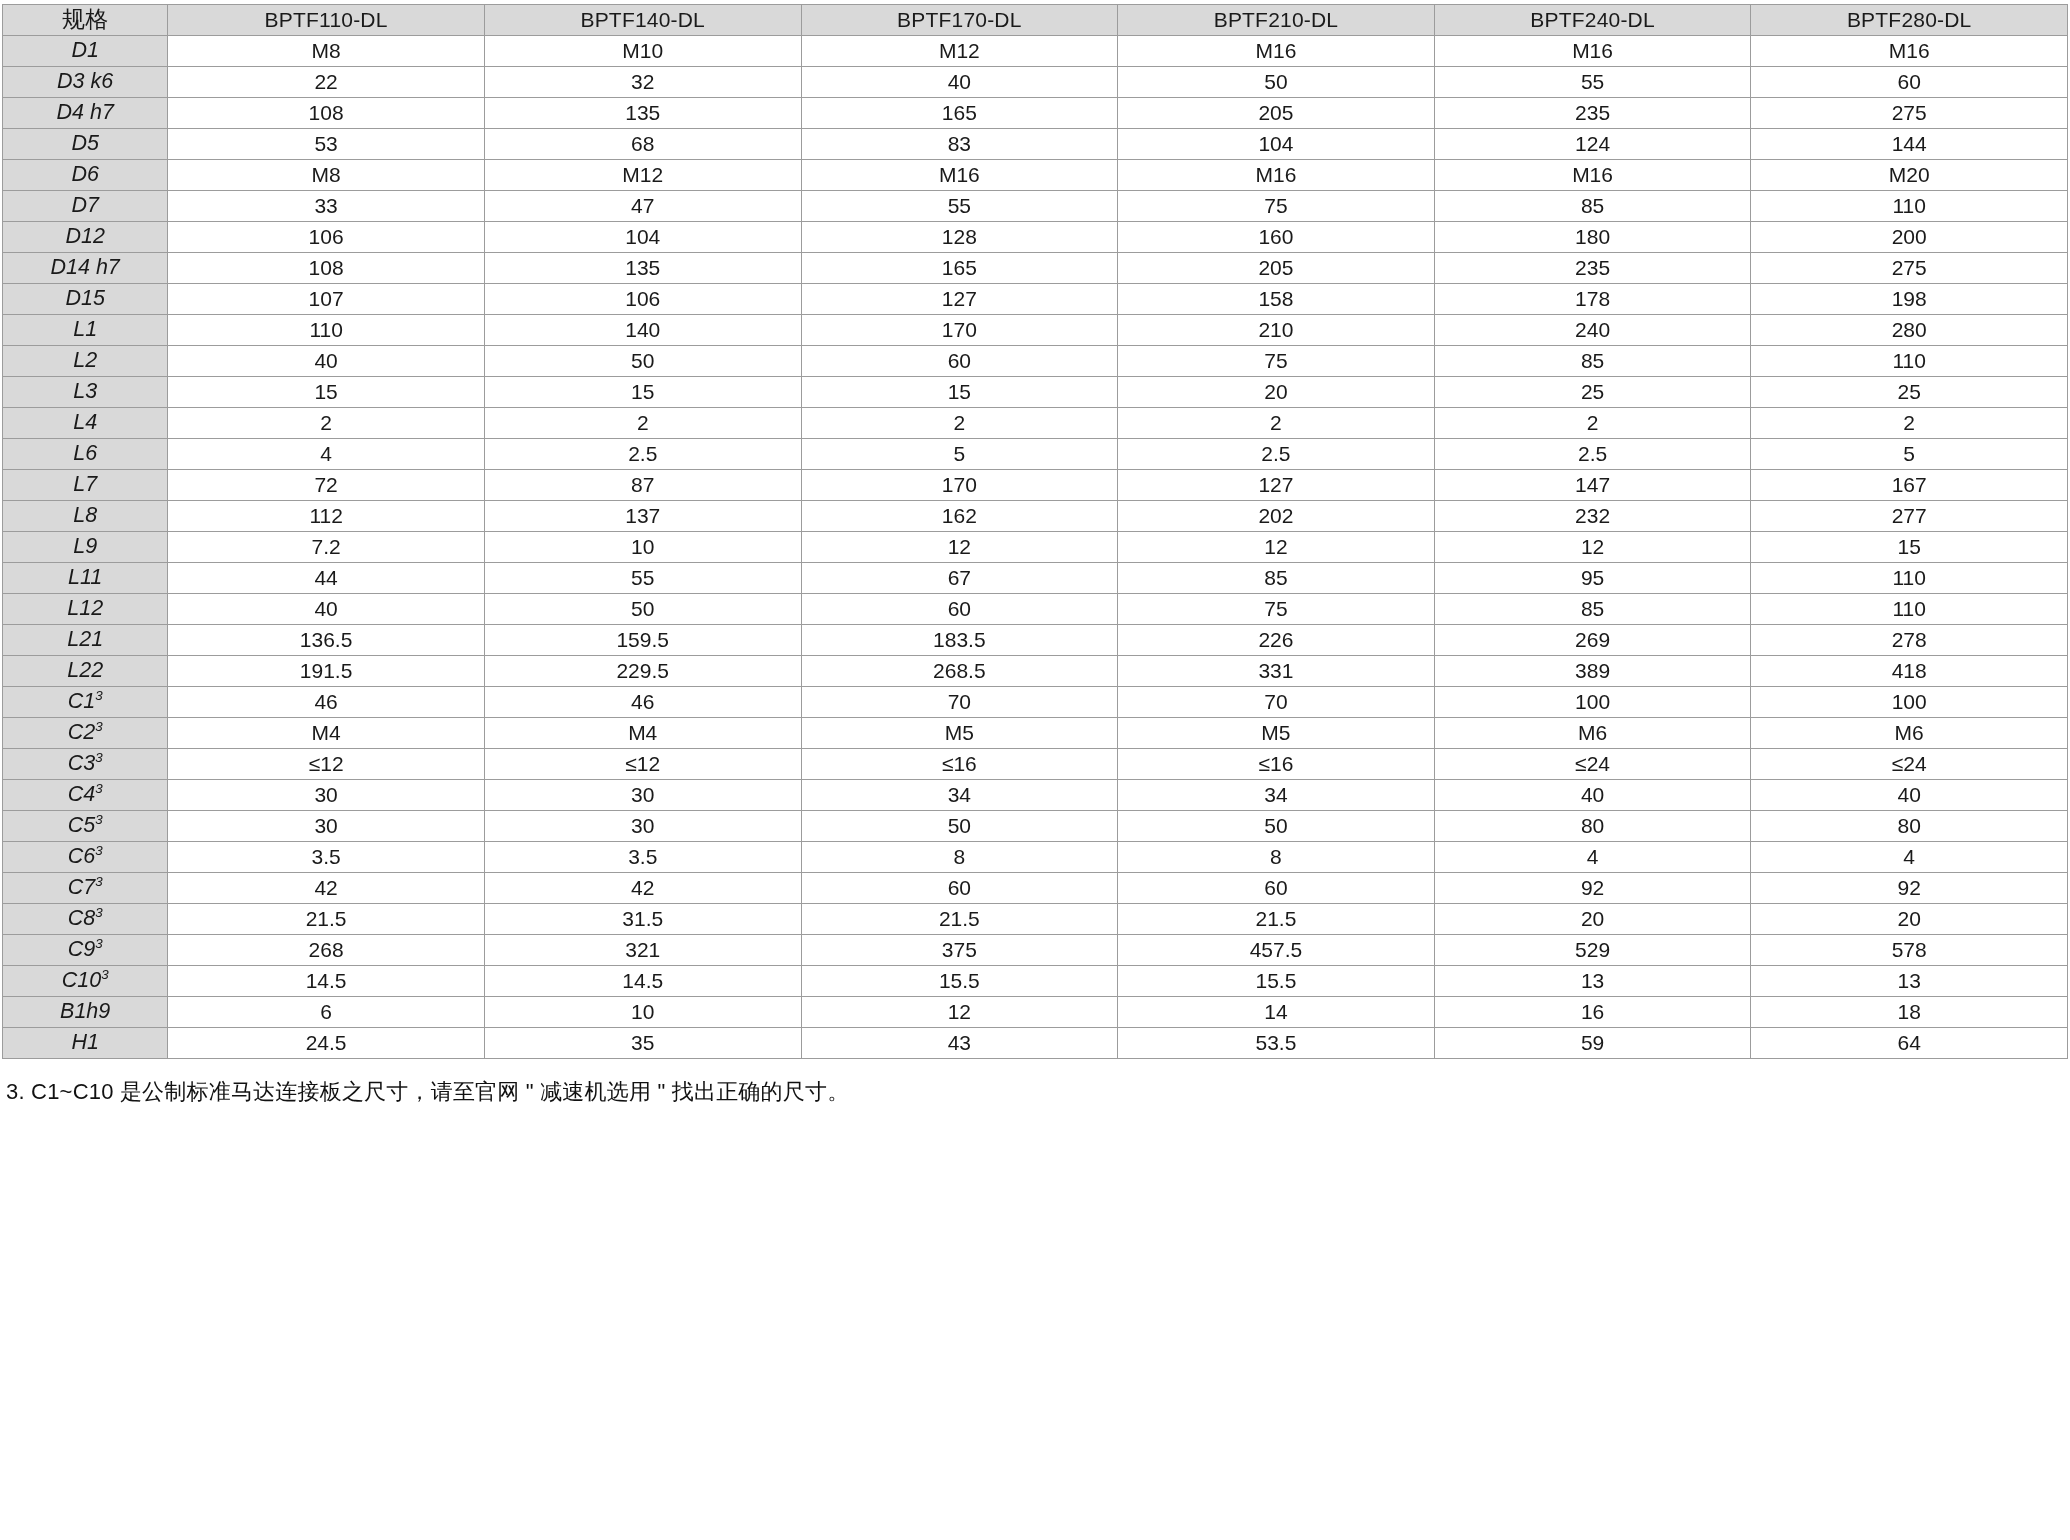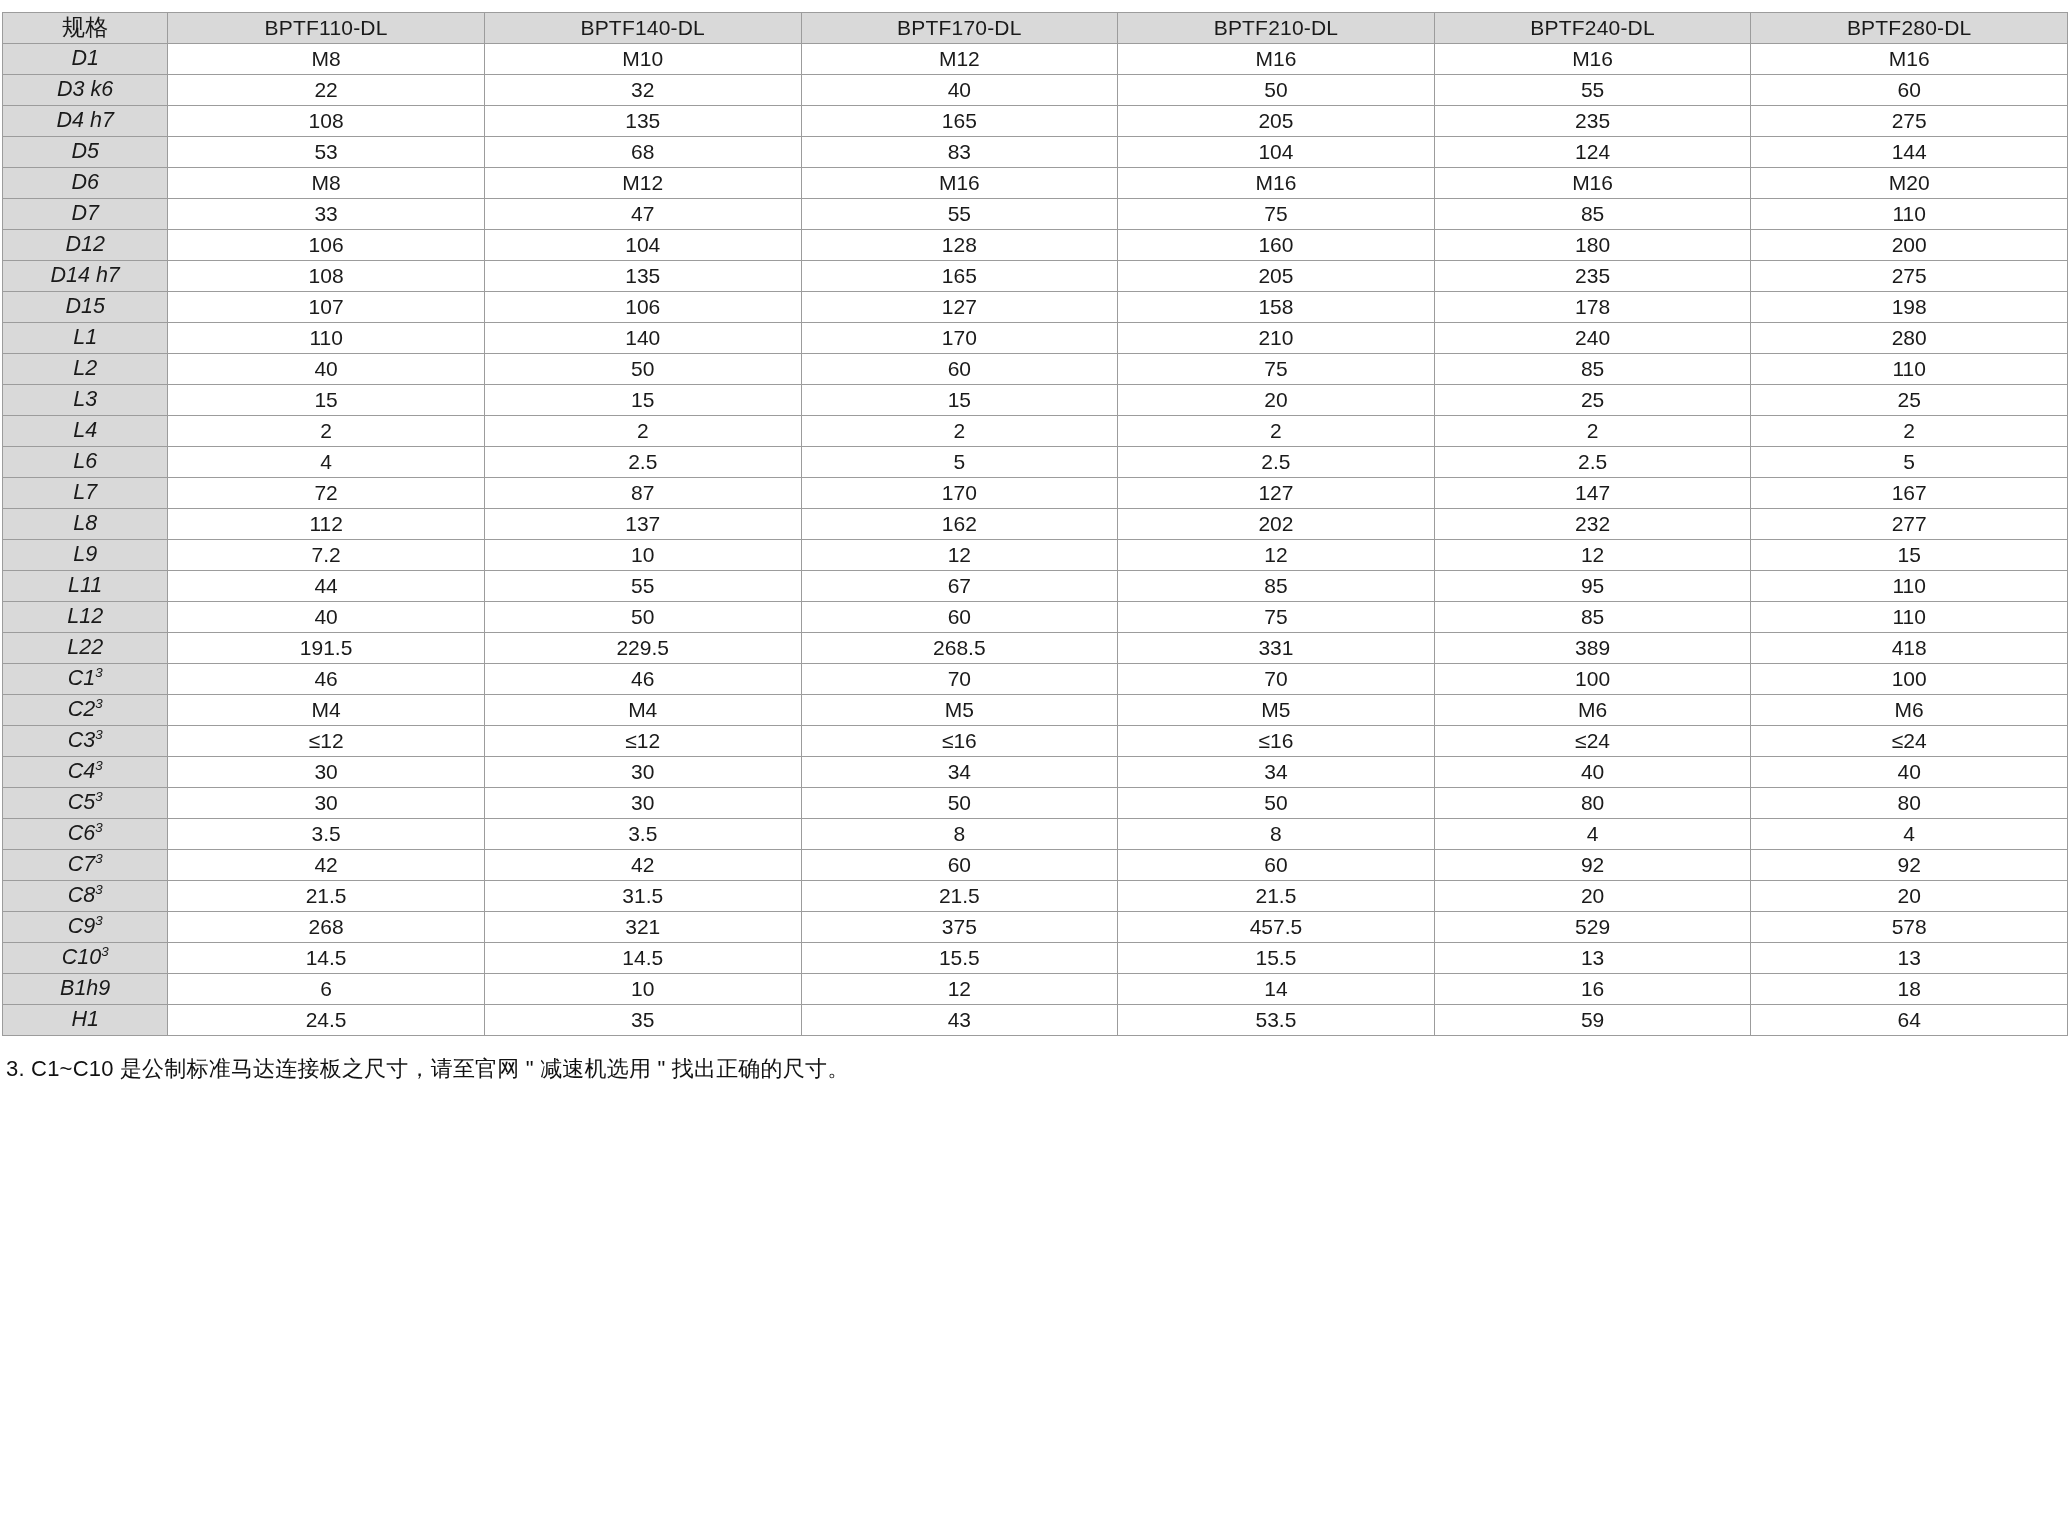--- a/index.html
+++ b/index.html
@@ -16,21 +16,21 @@
   }
   .sheet {
     width: 2070px;
     box-sizing: border-box;
     padding: 0;
   }
   table.spec {
     border-collapse: collapse;
     table-layout: fixed;
     width: 2066px;
-    margin: 12px 0 0 2px;
+    margin: 4px 0 0 2px;
   }
   table.spec td, table.spec th {
     border: 1px solid #9c9c9c;
     text-align: center;
     vertical-align: middle;
     font-weight: normal;
     font-size: 21px;
     height: 30px;
     padding: 0;
     line-height: 1.2;
@@ -261,20 +261,29 @@
         <tr>
           <td class="rowhead">L12</td>
           <td class="val">40</td>
           <td class="val">50</td>
           <td class="val">60</td>
           <td class="val">75</td>
           <td class="val">85</td>
           <td class="val">110</td>
         </tr>
         <tr>
+          <td class="rowhead">L21</td>
+          <td class="val">136.5</td>
+          <td class="val">159.5</td>
+          <td class="val">183.5</td>
+          <td class="val">226</td>
+          <td class="val">269</td>
+          <td class="val">278</td>
+        </tr>
+        <tr>
           <td class="rowhead">L22</td>
           <td class="val">191.5</td>
           <td class="val">229.5</td>
           <td class="val">268.5</td>
           <td class="val">331</td>
           <td class="val">389</td>
           <td class="val">418</td>
         </tr>
         <tr>
           <td class="rowhead">C1<sup>3</sup></td>

